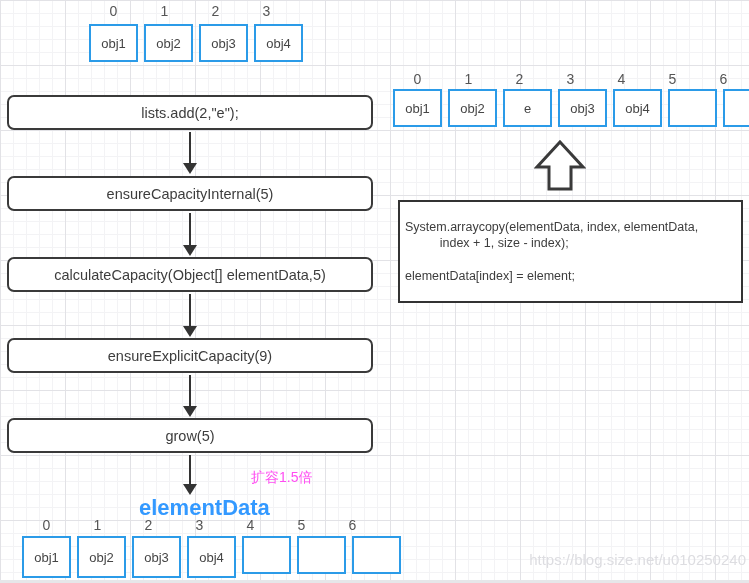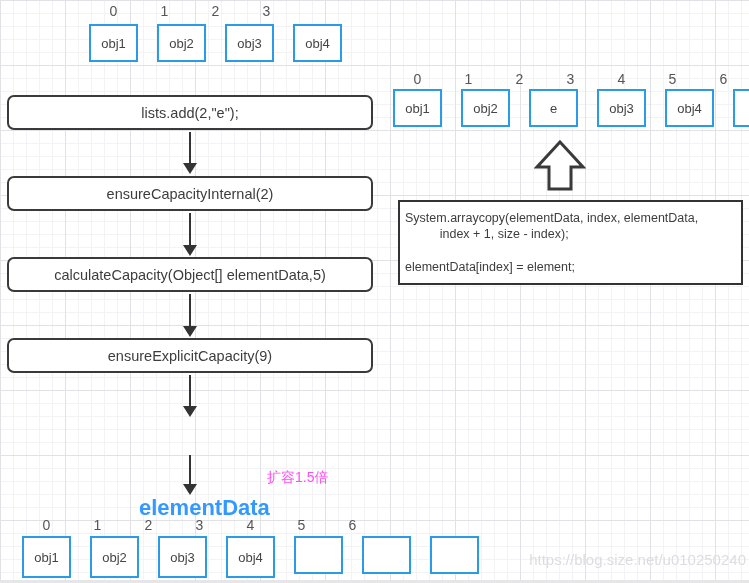--- a/index.html
+++ b/index.html
@@ -14,21 +14,21 @@
       linear-gradient(90deg, #f3f3f5 1px, transparent 1px);
     background-size:65px 65px,65px 65px,13px 13px,13px 13px;
   }
   .bottom-strip{position:absolute;left:0;top:580px;width:749px;height:3px;background:#e6e6e9;}
 
   
   .idxrow{position:absolute;display:flex;gap:2px;color:#555;font-size:14px;}
   .idxrow .idx{width:49px;text-align:center;}
 
   
-  .array{position:absolute;display:flex;gap:19px;align-items:flex-start;}
+  .array{position:absolute;display:flex;gap:6px;align-items:flex-start;}
   .array .cell{
     width:45px;height:34px;border:2px solid #2b9be8;background:#fff;
     display:flex;align-items:center;justify-content:center;
     font-size:13px;color:#454545;
   }
   .array .cell.tall{height:38px;}
 
   
   .fbox{
     position:absolute;left:7px;width:362px;height:31px;
@@ -39,26 +39,26 @@
 
   
   .varrow{position:absolute;left:183px;width:14px;display:flex;flex-direction:column;align-items:center;}
   .varrow .line{width:2px;background:#333;flex:1;}
   .varrow .head{width:0;height:0;border-left:7px solid transparent;border-right:7px solid transparent;border-top:11px solid #333;}
 
   
   .codebox{
     position:absolute;left:398px;top:200px;width:331px;
     border:2px solid #333;background:#fff;
-    padding:8px 5px;font-size:12.5px;color:#3d3d3d;
+    padding:17px 5px;font-size:12.5px;color:#3d3d3d;
     white-space:pre;line-height:1.3;
   }
 
   .label-blue{position:absolute;left:139px;top:495px;color:#3399ff;font-size:22px;font-weight:bold;}
-  .label-pink{position:absolute;left:267px;top:469px;color:#ff4df2;font-size:14px;}
+  .label-pink{position:absolute;left:251px;top:469px;color:#ff4df2;font-size:14px;}
   .watermark{position:absolute;right:3px;top:551px;color:#dddde1;font-size:15px;}
 
   .big-up-arrow{position:absolute;left:534px;top:139px;}
 </style>
 </head>
 <body>
 
 <div class="canvas">
 
   <div class="idxrow" style="left:89px;top:3px;">
@@ -73,38 +73,39 @@
     <div class="cell">obj3</div>
     <div class="cell">obj4</div>
   </div>
 
   <div class="fbox" style="top:95px;">lists.add(2,"e");</div>
   <div class="varrow" style="top:132px;height:42px;">
     <div class="line"></div>
     <div class="head"></div>
   </div>
 
-  <div class="fbox" style="top:176px;">ensureCapacityInternal(2)</div>
+  <div class="fbox" style="top:176px;">ensureCapacityInternal(5)</div>
   <div class="varrow" style="top:213px;height:43px;">
     <div class="line"></div>
     <div class="head"></div>
   </div>
 
   <div class="fbox" style="top:257px;">calculateCapacity(Object[] elementData,5)</div>
   <div class="varrow" style="top:294px;height:43px;">
     <div class="line"></div>
     <div class="head"></div>
   </div>
 
   <div class="fbox" style="top:338px;">ensureExplicitCapacity(9)</div>
   <div class="varrow" style="top:375px;height:42px;">
     <div class="line"></div>
     <div class="head"></div>
   </div>
 
+  <div class="fbox" style="top:418px;">grow(5)</div>
   <div class="varrow" style="top:455px;height:40px;">
     <div class="line"></div>
     <div class="head"></div>
   </div>
 
   <div class="label-pink">扩容1.5倍</div>
   <div class="label-blue">elementData</div>
 
   <div class="idxrow" style="left:22px;top:517px;">
     <div class="idx">0</div>

